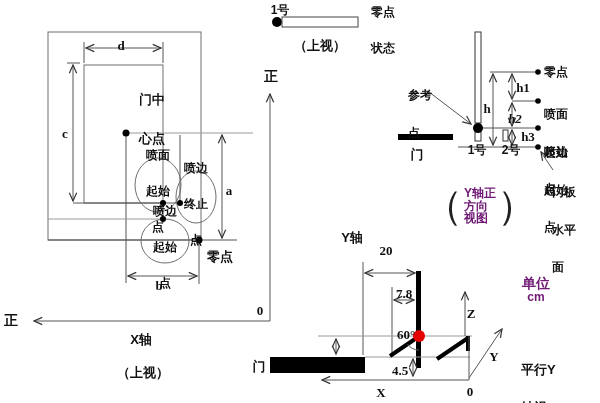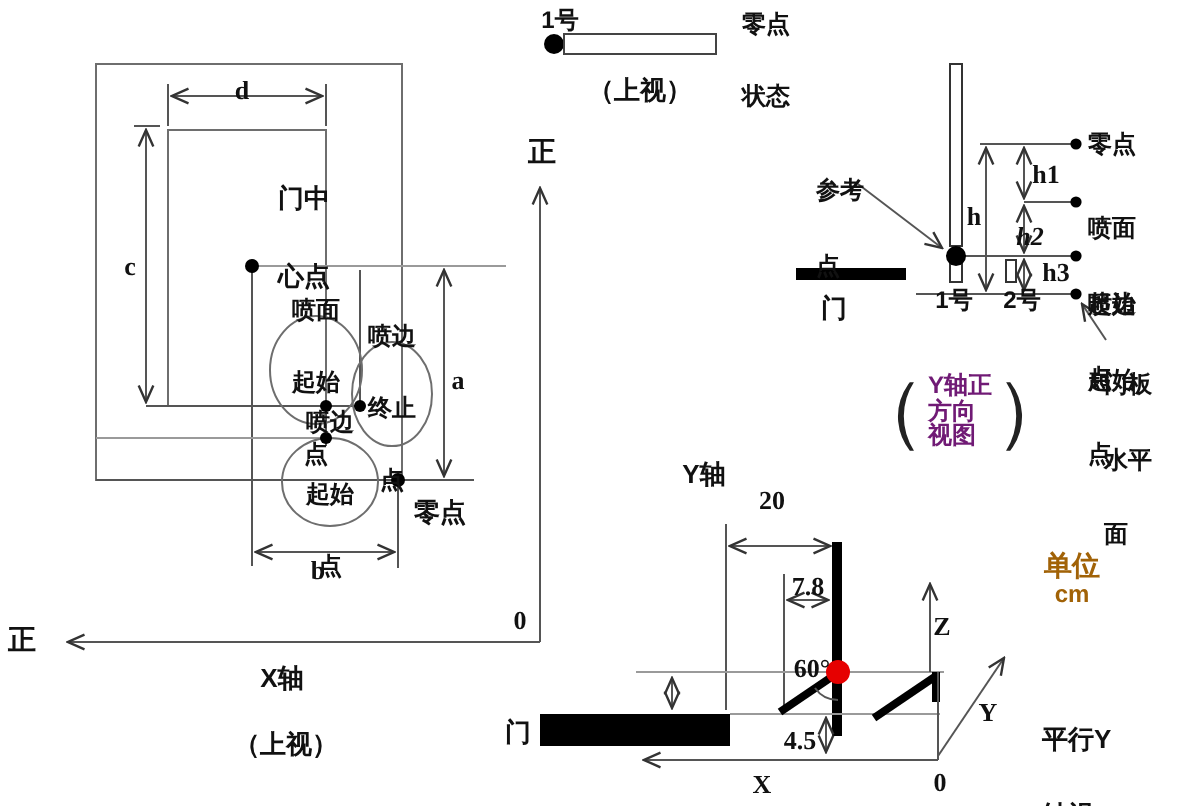--- a/index.html
+++ b/index.html
@@ -4,21 +4,21 @@
 <style>
   html,body{margin:0;padding:0;background:#fff;}
   .stage{position:relative;width:600px;height:403px;background:#fff;overflow:hidden;
          font-family:"Liberation Sans","DejaVu Sans",sans-serif;}
   svg{position:absolute;left:0;top:0;}
   .lbl{position:absolute;font-weight:bold;font-size:13px;line-height:13px;color:#111;
        white-space:pre;text-align:center;}
   .ctr{transform:translate(-50%,-50%);}
   .s12{font-size:12px;line-height:12px;}
   .ser{font-family:"Liberation Serif","DejaVu Serif",serif;font-weight:600;}
-  .red{color:#a16207;}
+  .red{color:#701a75;}
   .blk{position:absolute;font-weight:bold;font-size:12px;line-height:12.5px;color:#111;
        white-space:pre;text-align:left;}
   .cap{display:flex;align-items:center;gap:1px;}
   .paren{font-size:40px;font-weight:400;line-height:40px;color:#222;
          font-family:"Liberation Serif","DejaVu Serif",serif;}
   .capcol{display:flex;flex-direction:column;align-items:flex-start;
           font-size:12px;line-height:12.5px;font-weight:bold;color:#701a75;}
 </style>
 </head>
 <body>

